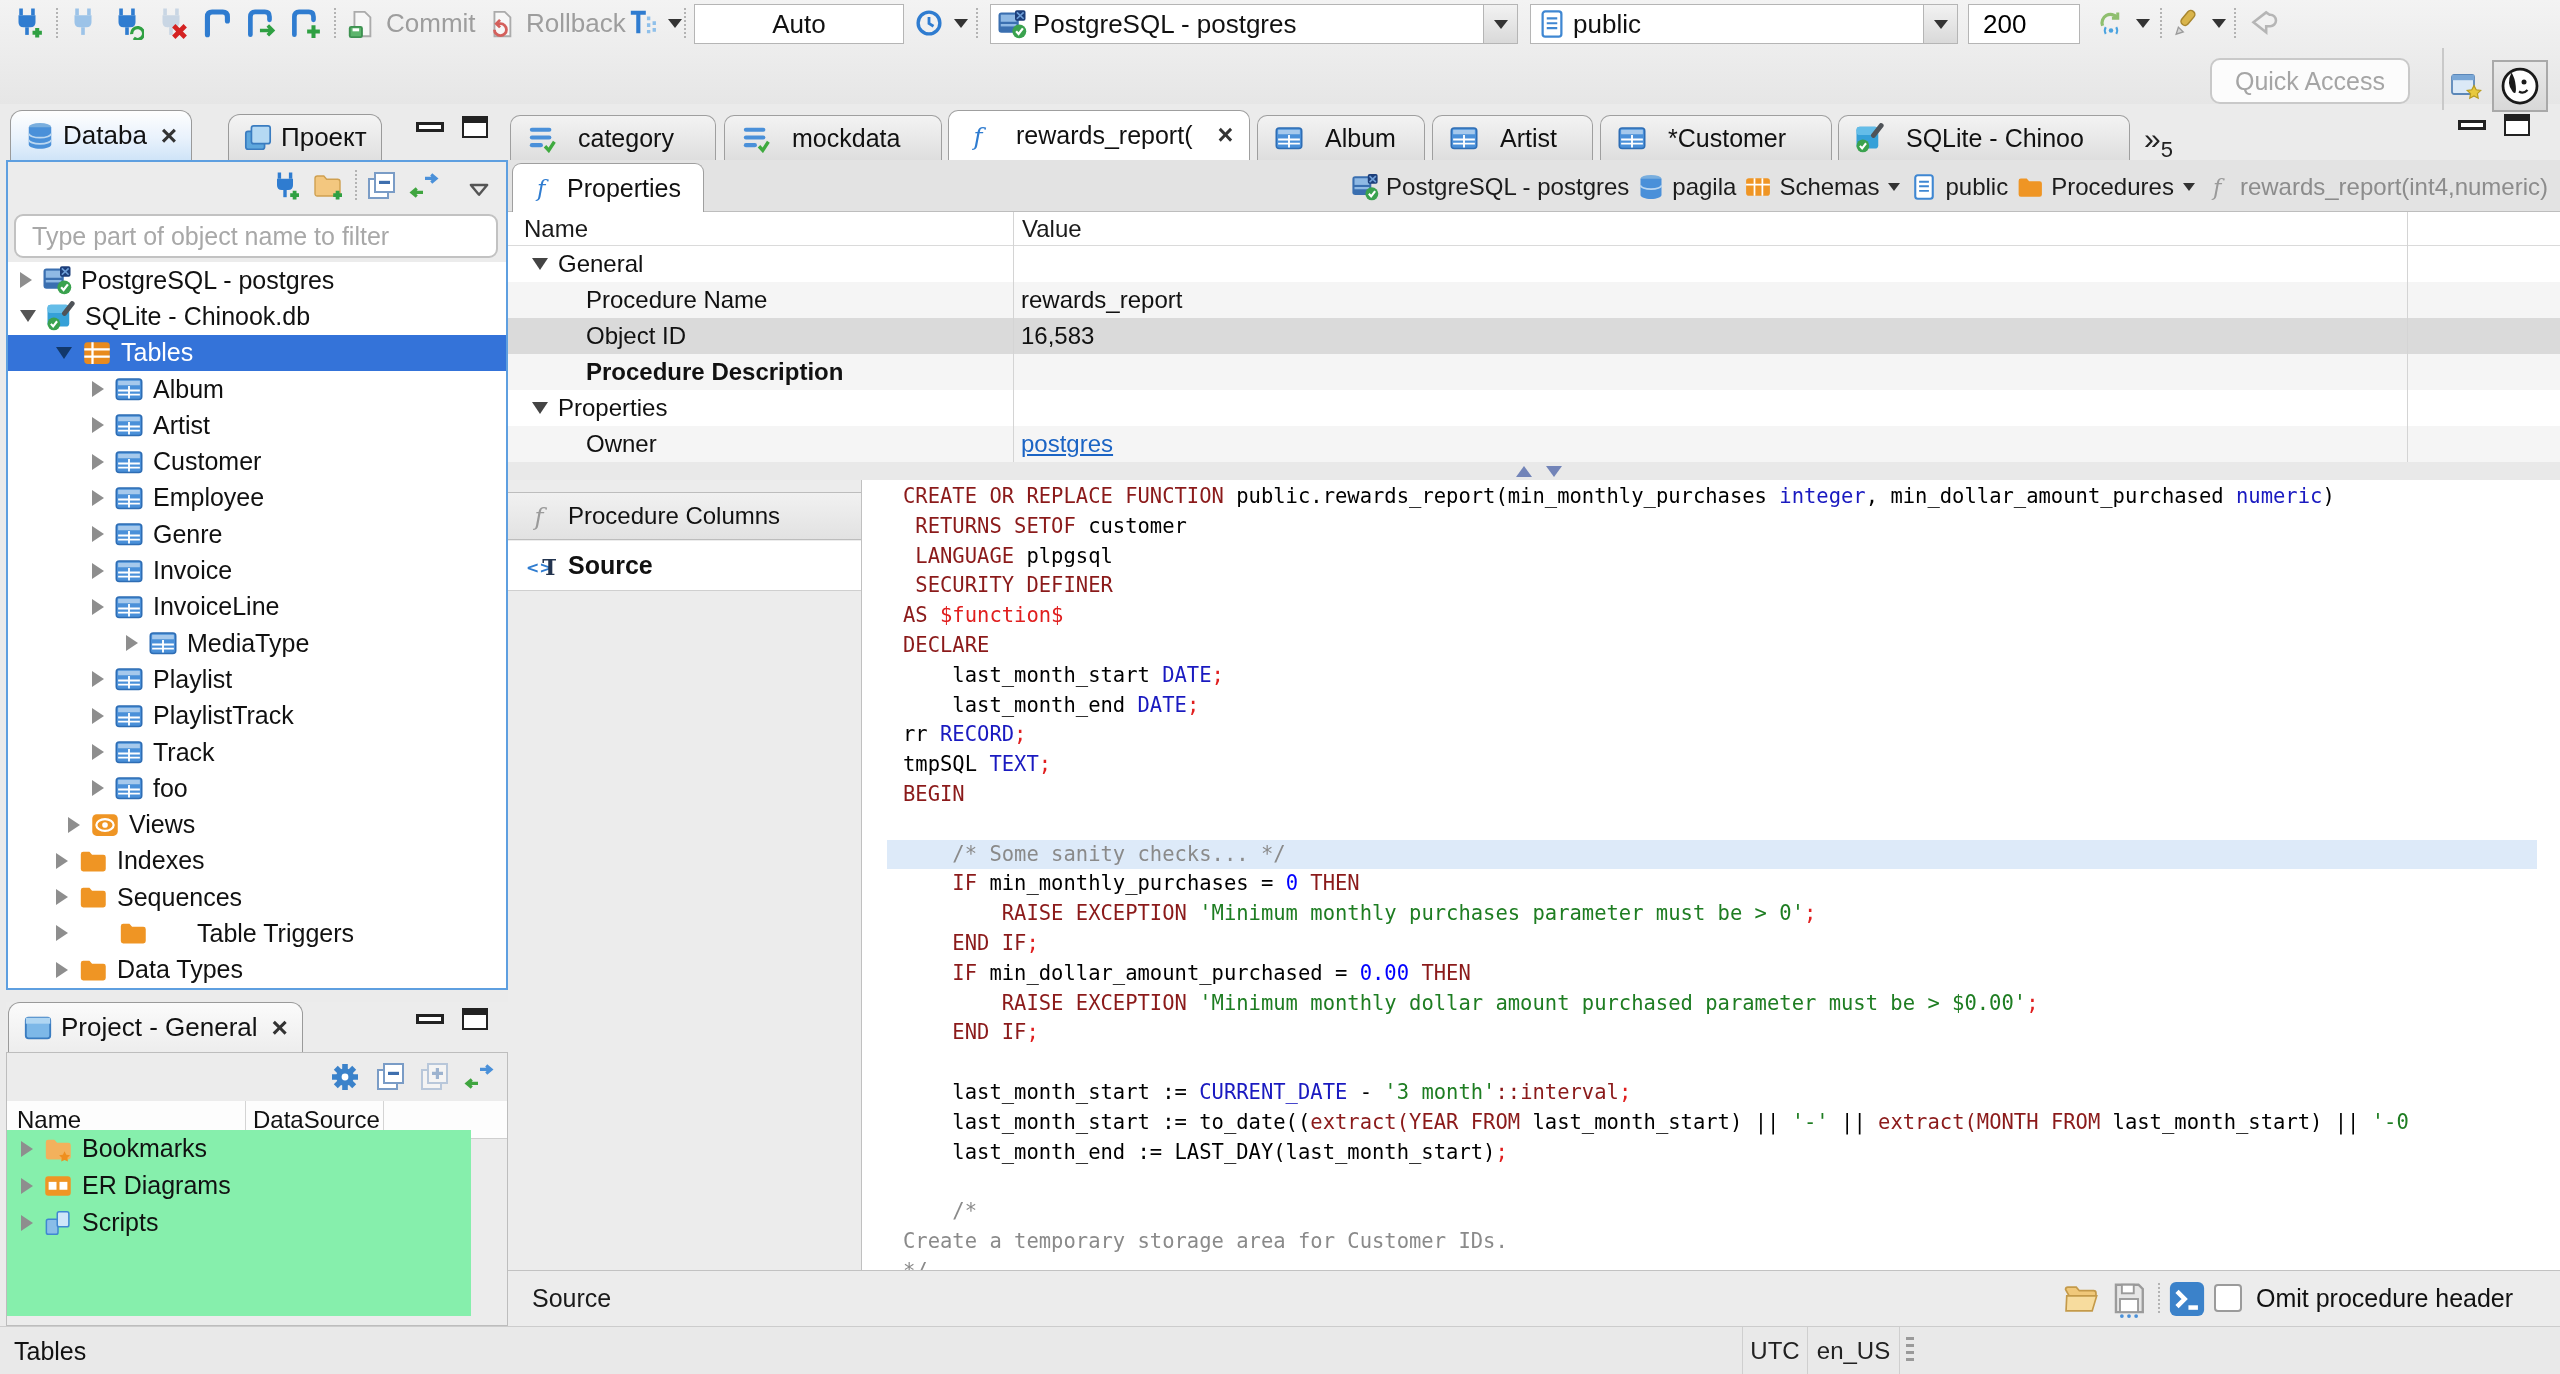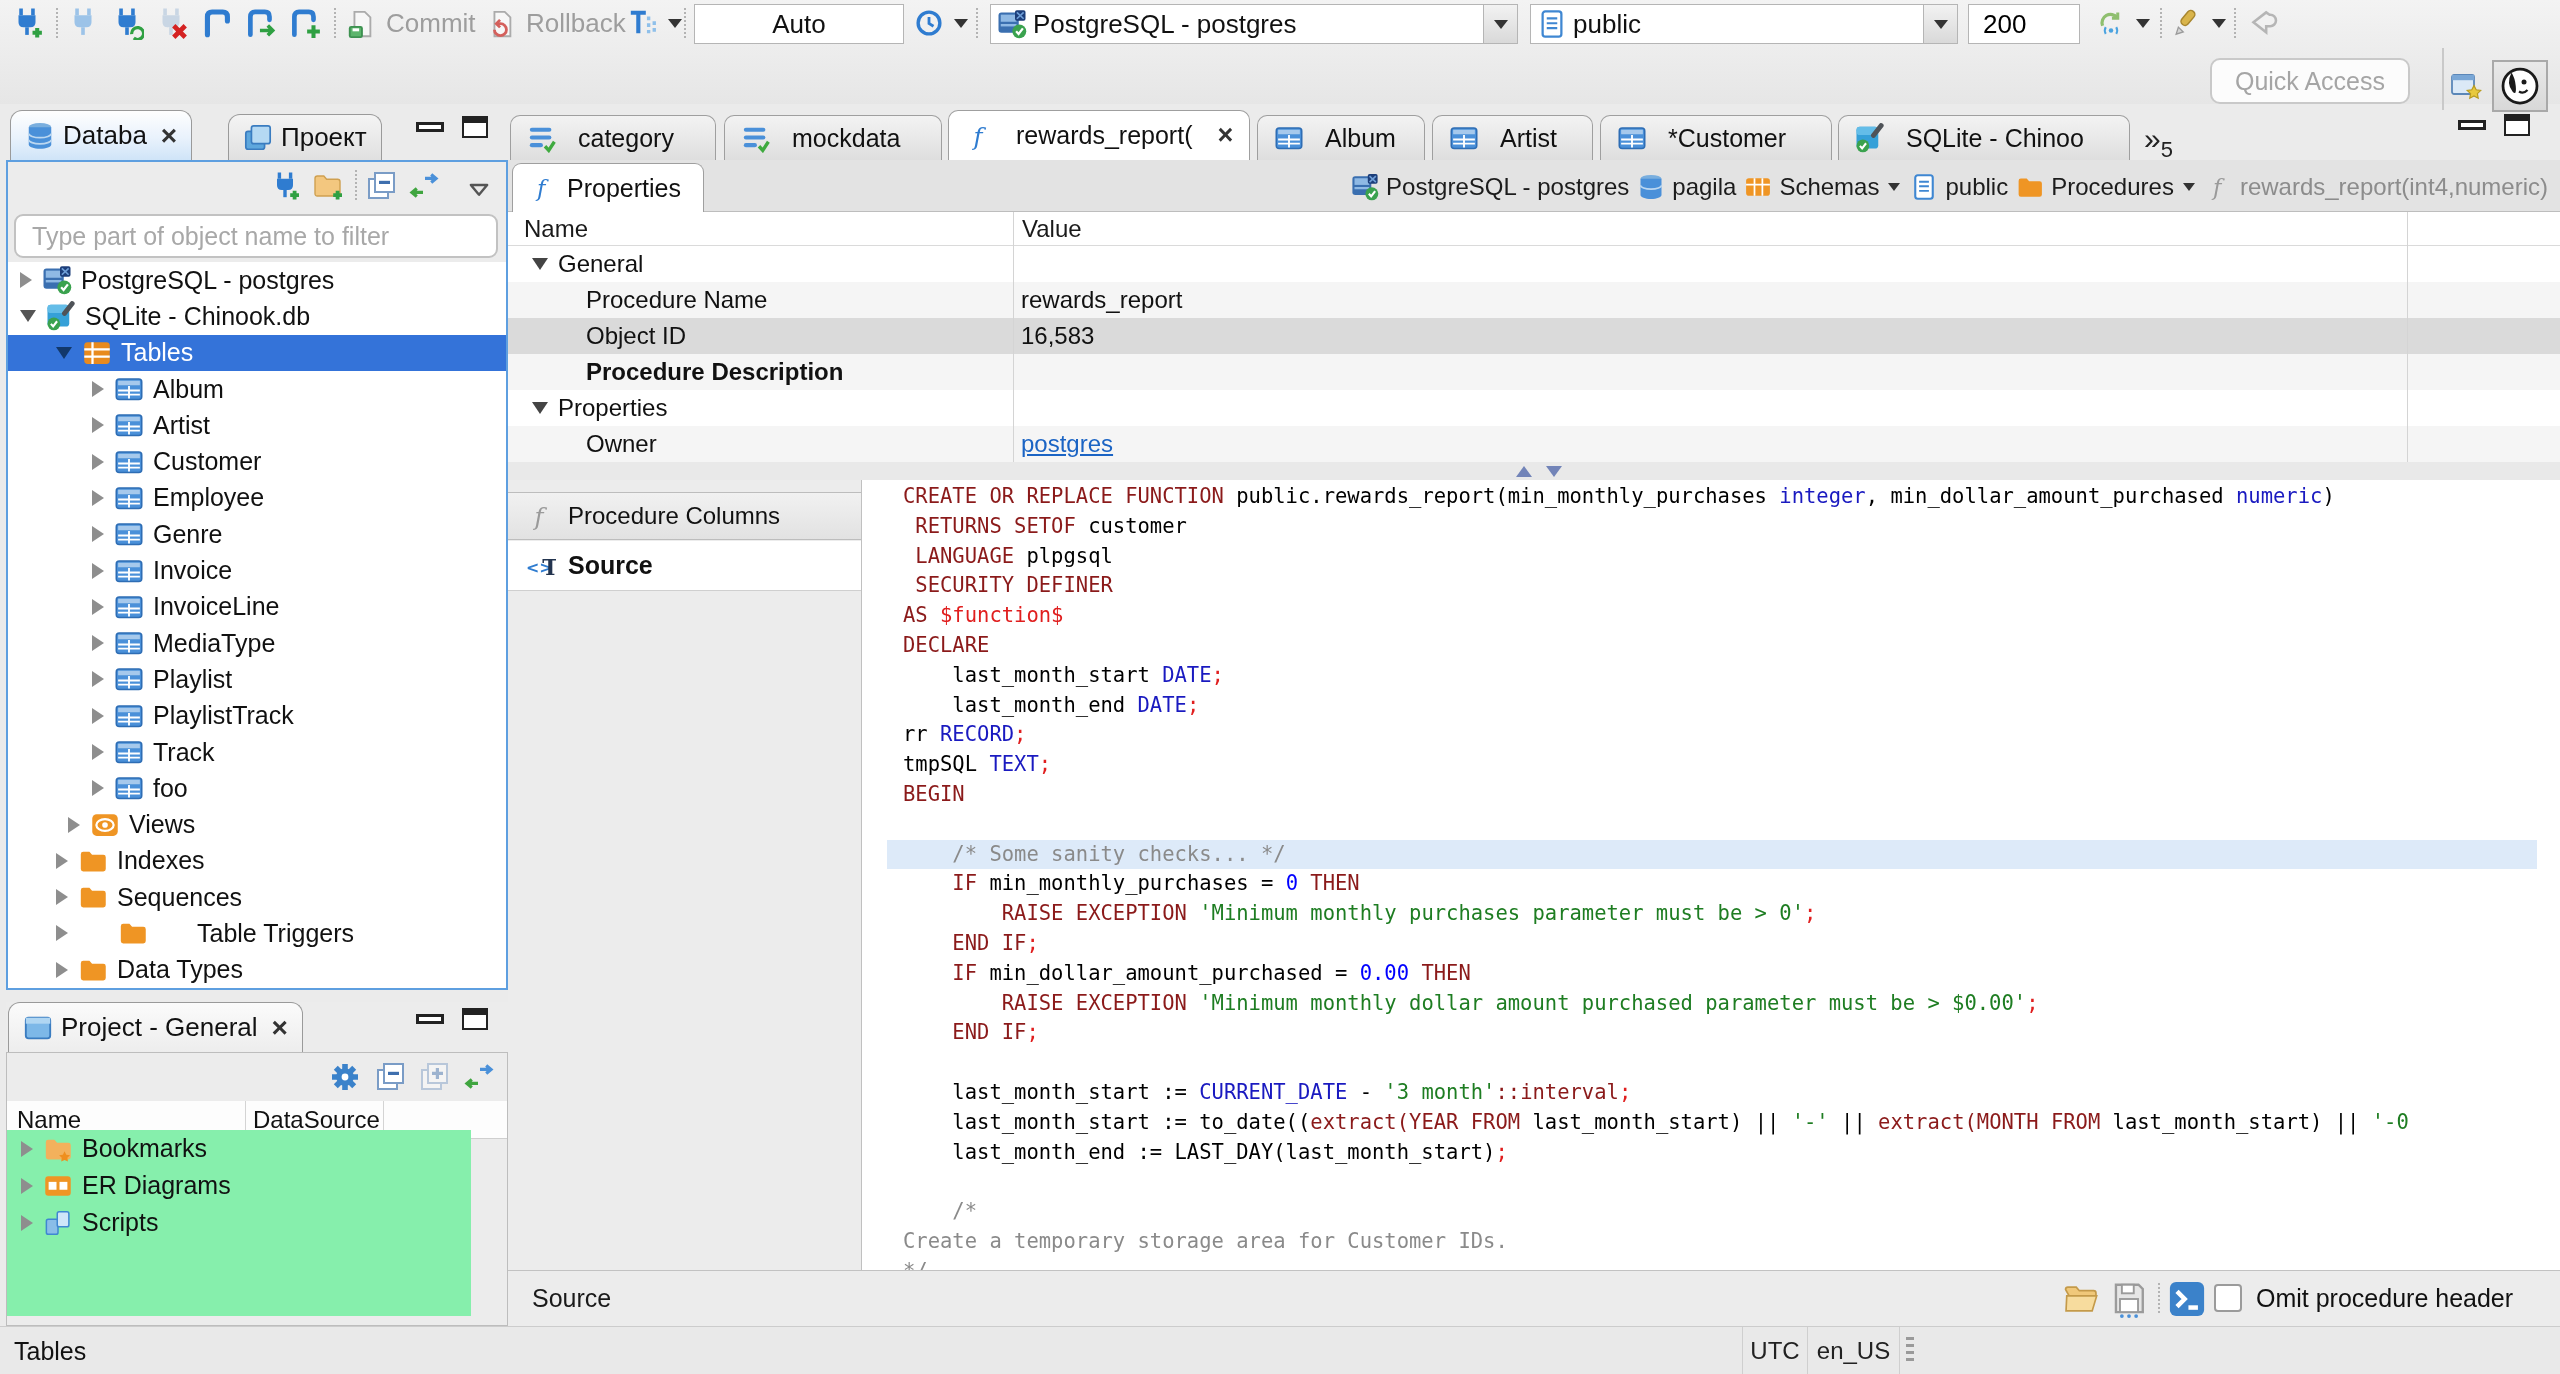--- a/index.html
+++ b/index.html
@@ -452,21 +452,21 @@
           <span class="exp collapsed"></span>
           <span class="icon">
             <svg viewBox="0 0 16 16">
               <rect x="1.2" y="2.6" width="13.6" height="11" rx="1.6" fill="#4a90d9" stroke="#2e6db4" stroke-width="0.8"></rect>
               <rect x="2.2" y="3.6" width="11.6" height="2.4" fill="#a6c9ec"></rect>
               <path d="M8 6.4 V13 M2.2 8.8 H13.8 M2.2 11 H13.8" stroke="#fff" stroke-width="1"></path>
             </svg>
           </span>
           <span>InvoiceLine</span>
         </div>
-        <div class="tree-row" style="padding-left: 84px;">
+        <div class="tree-row" style="padding-left: 84px; margin-left: 34px;">
           <span class="exp collapsed"></span>
           <span class="icon">
             <svg viewBox="0 0 16 16">
               <rect x="1.2" y="2.6" width="13.6" height="11" rx="1.6" fill="#4a90d9" stroke="#2e6db4" stroke-width="0.8"></rect>
               <rect x="2.2" y="3.6" width="11.6" height="2.4" fill="#a6c9ec"></rect>
               <path d="M8 6.4 V13 M2.2 8.8 H13.8 M2.2 11 H13.8" stroke="#fff" stroke-width="1"></path>
             </svg>
           </span>
           <span>MediaType</span>
         </div>

